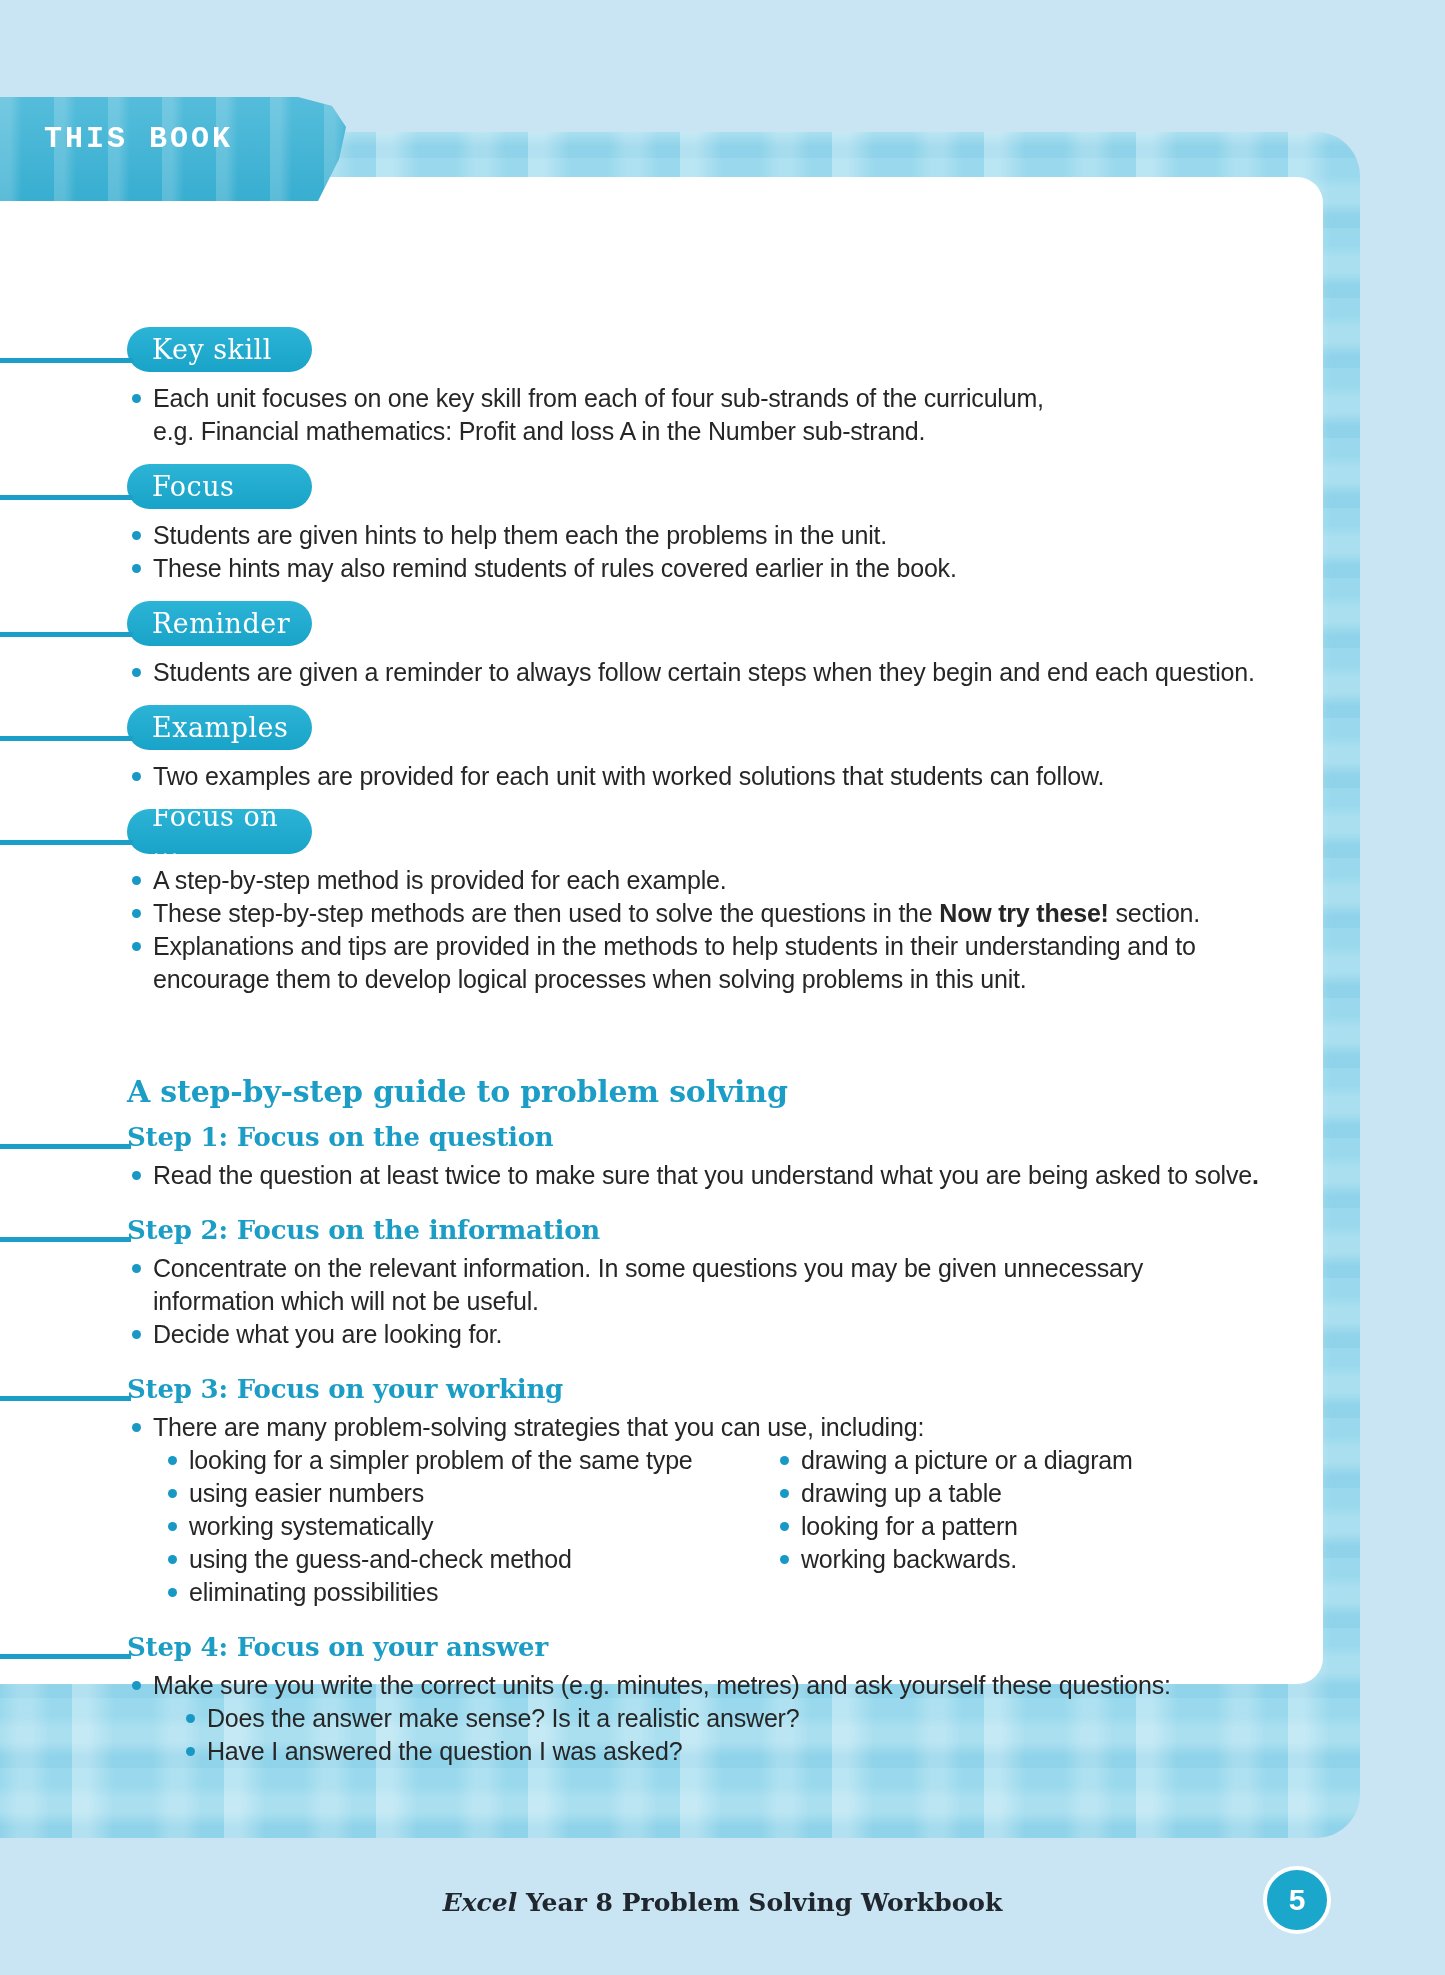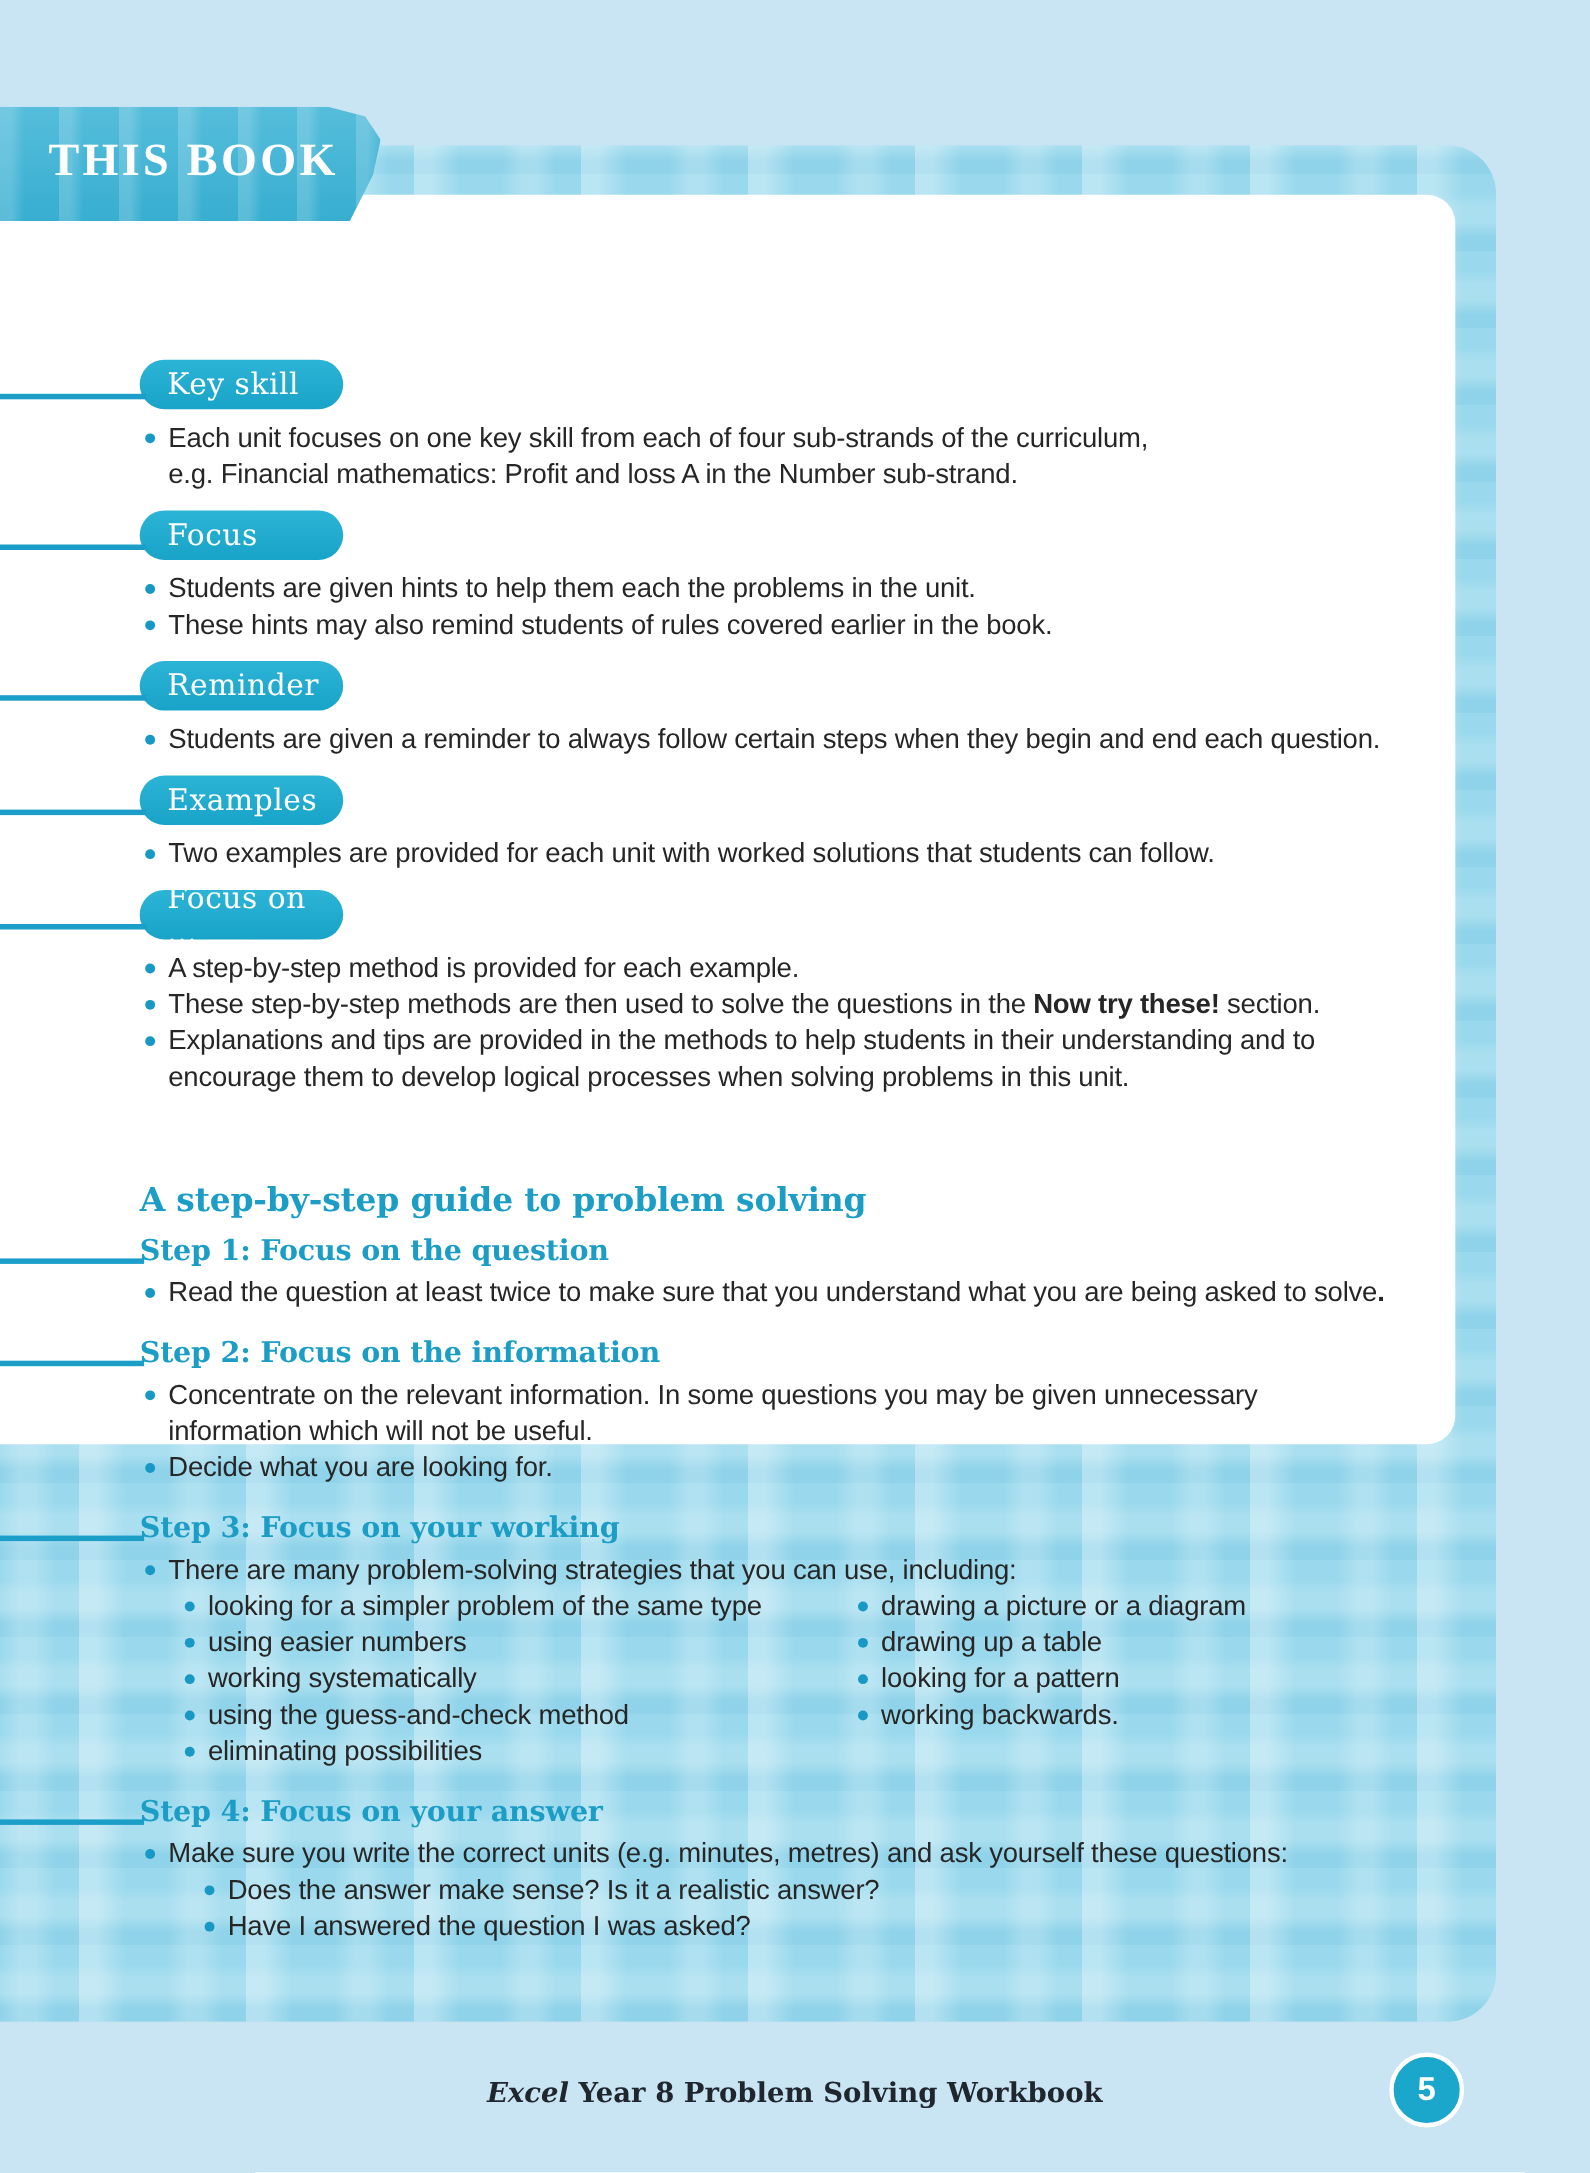--- a/index.html
+++ b/index.html
@@ -10,37 +10,37 @@
   .frame{
     position:absolute;left:-80px;top:132px;width:1440px;height:1706px;
     border-radius:44px;
     background-color:#9ad9ed;
     background-image:
       repeating-linear-gradient(90deg, rgba(255,255,255,.32) 0 16px, rgba(255,255,255,0) 42px 80px, rgba(255,255,255,.20) 98px 112px, rgba(255,255,255,0) 130px 152px),
       repeating-linear-gradient(0deg, rgba(126,201,228,.38) 0 12px, rgba(255,255,255,.16) 26px 40px, rgba(160,220,240,0) 52px 70px);
   }
   
   .panel{
-    position:absolute;left:0;top:177px;width:1323px;height:1136px;background:#ffffff;
+    position:absolute;left:0;top:177px;width:1323px;height:1507px;background:#ffffff;
     border-top-right-radius:26px;border-bottom-right-radius:26px;
   }
   .panel-inner{position:relative;padding:150px 36px 0 127px;}
 
   
   .banner{
     position:absolute;left:0;top:97px;width:346px;height:104px;
     background-color:#3eb4d6;
     background-image:
       repeating-linear-gradient(90deg, rgba(255,255,255,.18) 0 10px, rgba(255,255,255,0) 22px 54px),
       linear-gradient(180deg, rgba(255,255,255,.12), rgba(0,120,160,.10));
     clip-path: polygon(0 0, 298px 0, 332px 9px, 346px 30px, 339px 62px, 318px 104px, 0 104px);
   }
   .banner span{
     display:block;padding:25px 0 0 44px;color:#ffffff;
-    font-family:Liberation Serif, serif;font-weight:bold;font-size:42px;letter-spacing:3px;
+    font-family:Liberation Mono, monospace;font-weight:bold;font-size:30px;letter-spacing:3px;
   }
 
   
   .feature{margin:0 0 16px 0;}
   .pill{
     position:relative;width:185px;height:45px;box-sizing:border-box;
     background:linear-gradient(180deg,#2cb4d6,#18a3c8);
     border-radius:23px;margin:0 0 10px 0;display:flex;align-items:center;padding-left:25px;
   }
   .pill-label{color:#fff;font-family:"DejaVu Serif",serif;font-size:27px;letter-spacing:.5px;}

